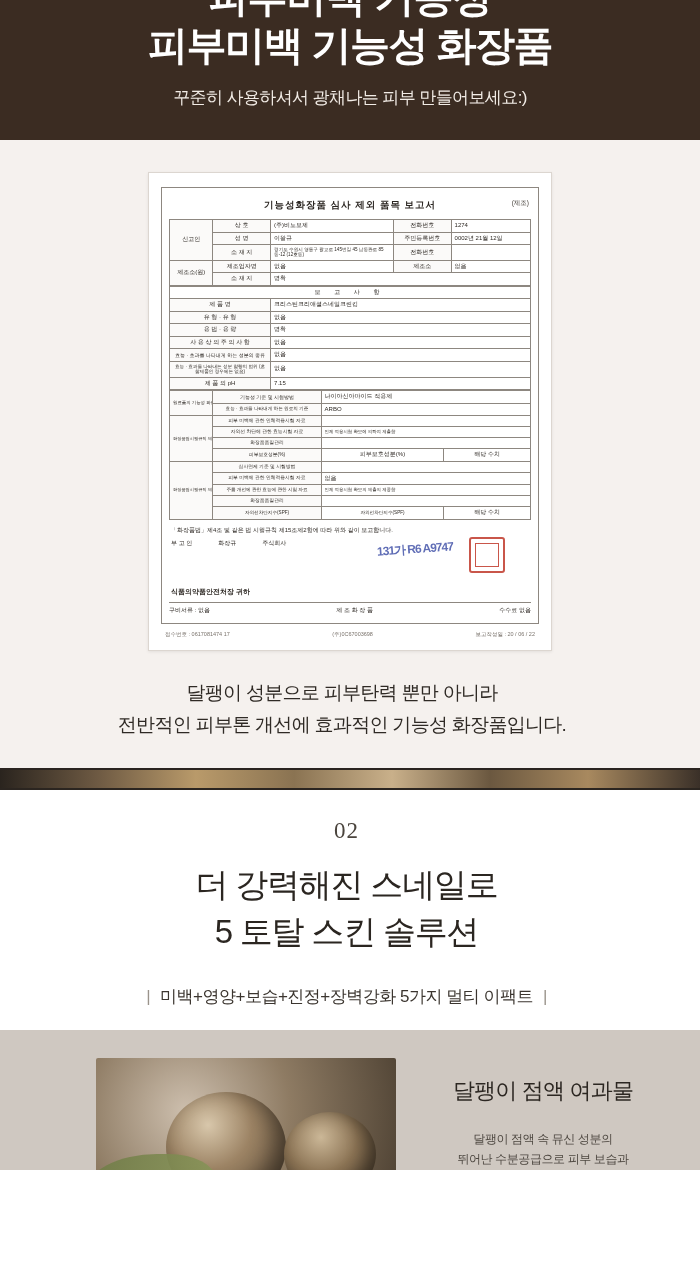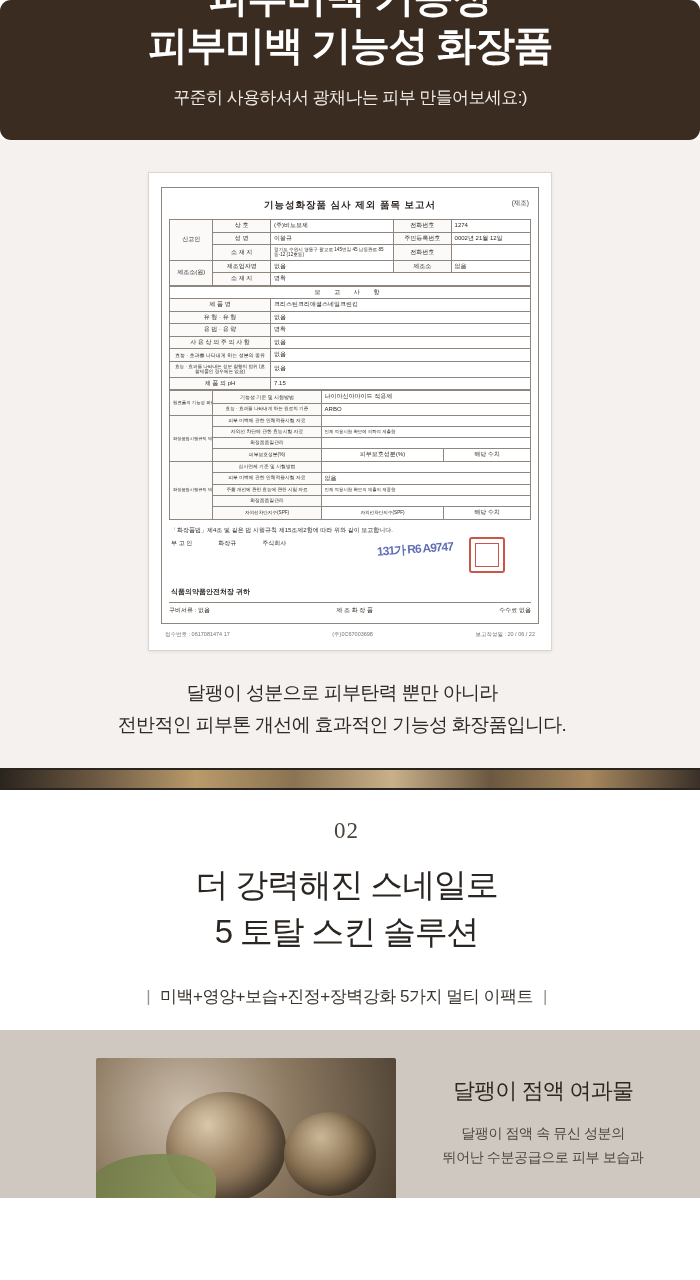--- a/index.html
+++ b/index.html
@@ -12,21 +12,20 @@
 
   
   .hero {
     background: #3b2c22;
     color: #ffffff;
     text-align: center;
     padding: 0 0 22px 0;
     height: 140px;
     position: relative;
     overflow: hidden;
-    border-radius: 11px;
   }
   .hero-title-top {
     font-size: 40px;
     font-weight: bold;
     letter-spacing: -1px;
     line-height: 1.05;
     margin-top: -24px;
     color: #ffffff;
     white-space: nowrap;
   }
@@ -226,21 +225,21 @@
     margin-top: 30px;
     font-size: 17px;
     color: #3b352f;
     letter-spacing: -0.5px;
   }
   .hl-sub .bar { color: #9a938b; padding: 0 10px; }
 
   
   .snail-section {
     background: #cfc8c1;
-    height: 168px;
+    height: 140px;
     display: flex;
     align-items: flex-start;
     padding: 28px 0 0 0;
     overflow: hidden;
   }
   .snail-photo {
     width: 300px;
     height: 152px;
     margin-left: 96px;
     border-radius: 2px;
@@ -277,22 +276,22 @@
     text-align: center;
     padding: 18px 18px 0 8px;
   }
   .snail-title {
     font-size: 22px;
     color: #2c2722;
     letter-spacing: -0.8px;
     font-weight: normal;
   }
   .snail-desc {
-    margin-top: 16px;
-    font-size: 14px;
+    margin-top: 24px;
+    font-size: 12px;
     line-height: 1.65;
     color: #4d4740;
     letter-spacing: -0.4px;
   }
 </style>
 </head>
 <body>
 
 <div class="hero">
   <div class="hero-title-top">피부미백 기능성</div>

